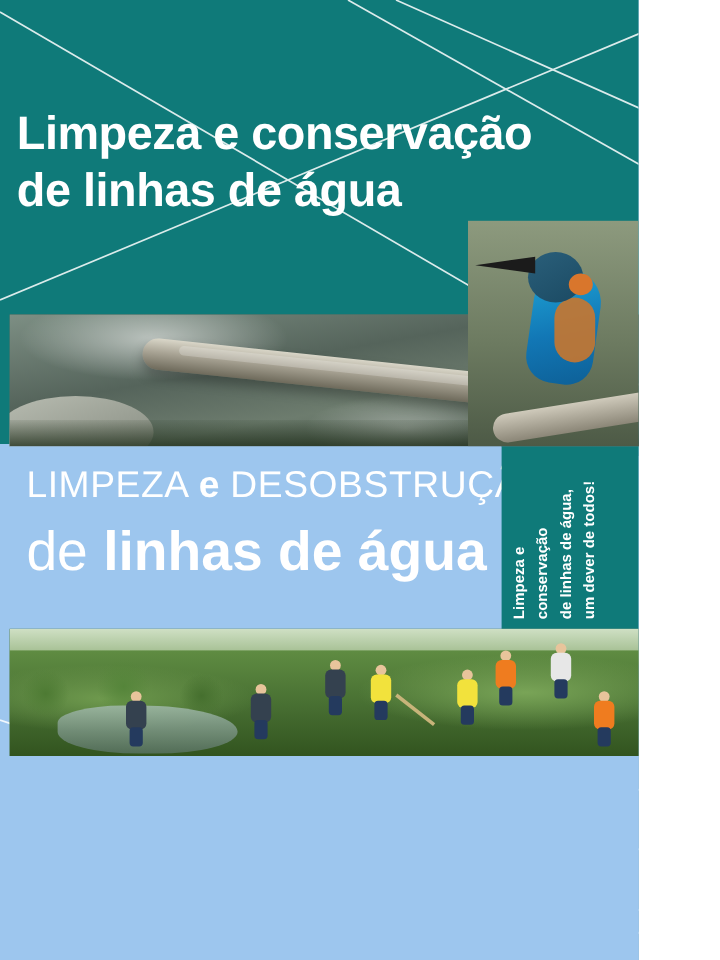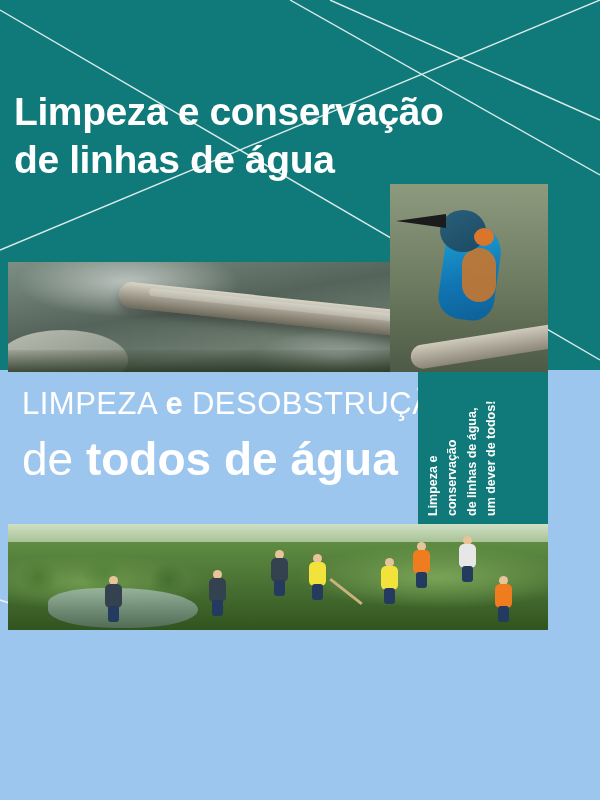--- a/index.html
+++ b/index.html
@@ -5,21 +5,21 @@
   html, body {
     margin: 0;
     padding: 0;
     background: #ffffff;
   }
   body {
     font-family: "Liberation Sans", sans-serif;
   }
   .poster {
     position: relative;
-    width: 600px;
+    width: 532px;
     height: 800px;
     overflow: hidden;
     background: #0369a1;
   }
   
   .band-teal {
     position: absolute;
     left: 0; top: 0;
     width: 600px;
     height: 380px;
@@ -313,21 +313,21 @@
     <div class="bird-perch"></div>
     <div class="bird-body"></div>
     <div class="bird-breast"></div>
     <div class="bird-head"></div>
     <div class="bird-cheek"></div>
     <div class="bird-beak"></div>
   </div>
 
   <div class="banner">
     <div class="banner-l1"><span>LIMPEZA </span><span class="em">e</span><span> DESOBSTRUÇÃO</span></div>
-    <div class="banner-l2"><span>de </span><span class="em">todos de água</span></div>
+    <div class="banner-l2"><span>de </span><span class="em">linhas de água</span></div>
   </div>
 
   <div class="vertical-block">
     <div class="vt-wrap">
       <div>Limpeza e conservação</div>
       <div>de linhas de água,</div>
       <div>um dever de todos!</div>
     </div>
   </div>
 

